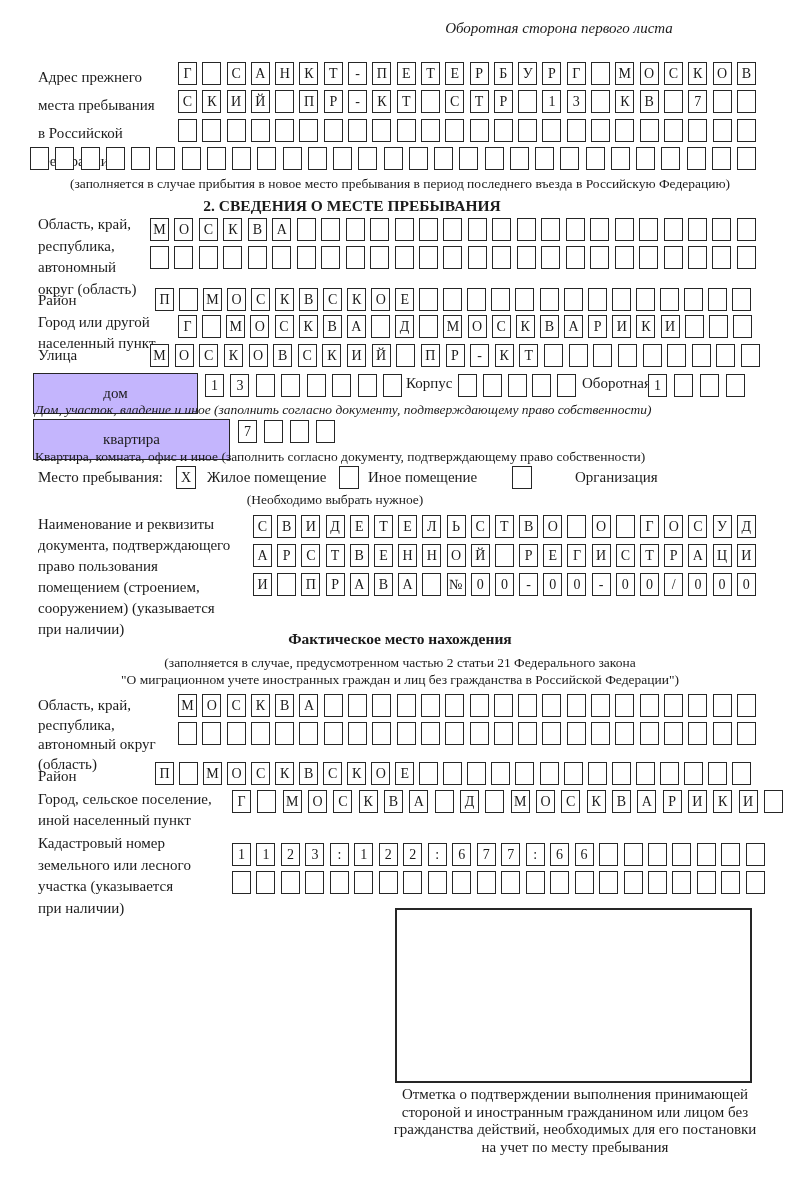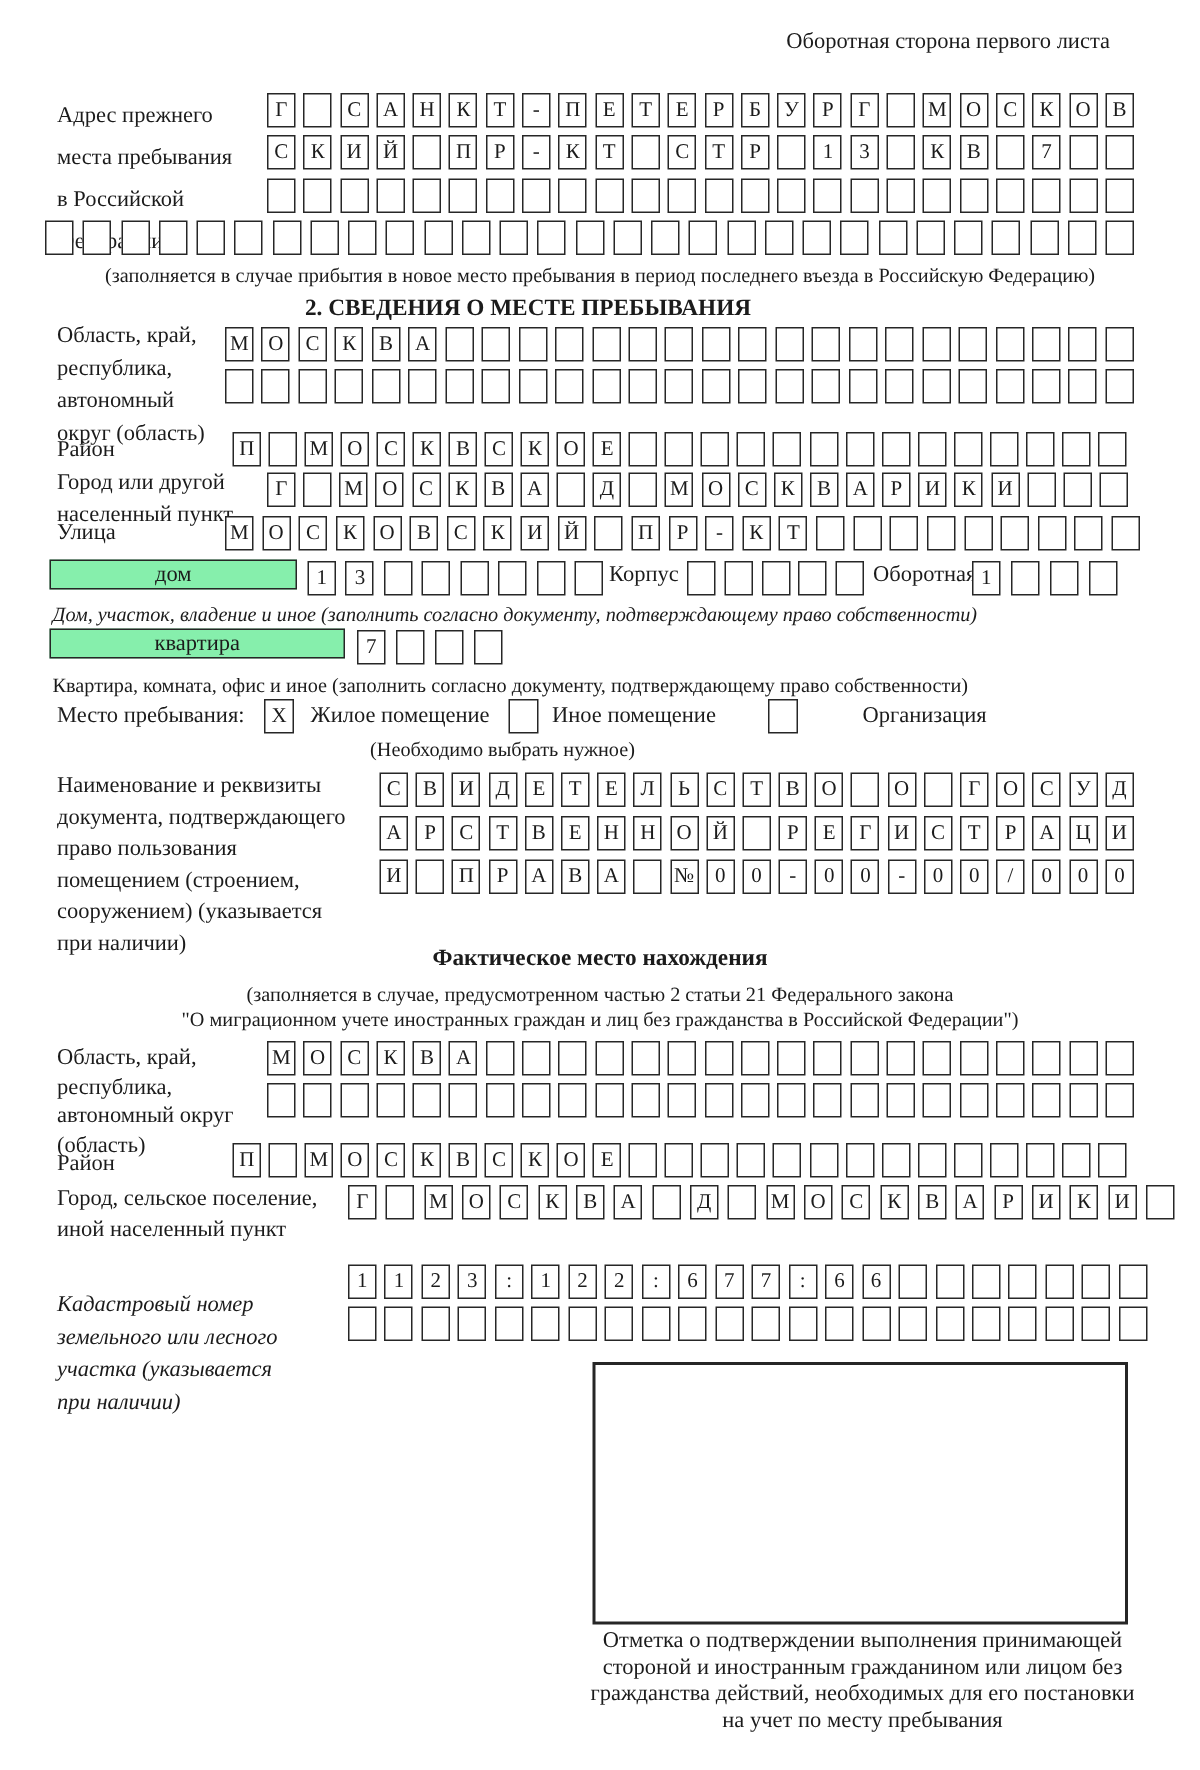--- a/index.html
+++ b/index.html
@@ -18,38 +18,38 @@
   .title { position:absolute; font-size:15.5px; font-weight:bold; text-align:center; }
   .box-row {
     position:absolute; display:flex; justify-content:space-between; height:23px;
   }
   .cell {
     width:19px; height:23px; box-sizing:border-box; border:1.7px solid #262626;
     display:flex; align-items:center; justify-content:center;
     font-size:14px; background:#fff; flex:0 0 19px;
   }
   .labelbox {
-    position:absolute; box-sizing:border-box; border:1.7px solid #262626; height:20px;
-    display:flex; align-items:center; justify-content:center; font-size:15px; background:#86efac;
+    position:absolute; box-sizing:border-box; border:1.7px solid #262626; height:41px;
+    display:flex; align-items:center; justify-content:center; font-size:15px; background:#c4b5fd;
   }
   .checkbox {
     position:absolute; width:20px; height:23px; box-sizing:border-box;
     border:1.7px solid #262626; display:flex; align-items:center; justify-content:center;
     font-size:14px; background:#fff;
   }
   .stamp {
     position:absolute; box-sizing:border-box; border:2px solid #262626; background:#fff;
   }
 </style>
 </head>
 <body>
 
 <div class="page">
 
-  <div class="abs" style="left:400px; top:20px; width:340px; text-align:right; font-size:15px;">Оборотная сторона первого листа</div>
+  <div class="abs" style="left:389px; top:20px; width:340px; text-align:center; font-size:15px;font-style:italic;">Оборотная сторона первого листа</div>
 
   <div class="label lh28" style="left:38px; top:63px; width:150px;">Адрес прежнего
 места пребывания
 в Российской
 Федерации</div>
   <div class="box-row" style="left:178px; top:62px;  width:578px;">
       <span class="cell">Г</span>
       <span class="cell"></span>
       <span class="cell">С</span>
       <span class="cell">А</span>
@@ -539,21 +539,21 @@
       <span class="cell">К</span>
       <span class="cell">В</span>
       <span class="cell">А</span>
       <span class="cell">Р</span>
       <span class="cell">И</span>
       <span class="cell">К</span>
       <span class="cell">И</span>
       <span class="cell"></span>
     </div>
 
-  <div class="label lh215" style="left:38px; top:860px; width:190px;font-style:italic;">Кадастровый номер
+  <div class="label lh215" style="left:38px; top:833px; width:190px;">Кадастровый номер
 земельного или лесного
 участка (указывается
 при наличии)</div>
   <div class="box-row" style="left:232px; top:843px; width:533px;">
       <span class="cell">1</span>
       <span class="cell">1</span>
       <span class="cell">2</span>
       <span class="cell">3</span>
       <span class="cell">:</span>
       <span class="cell">1</span>

